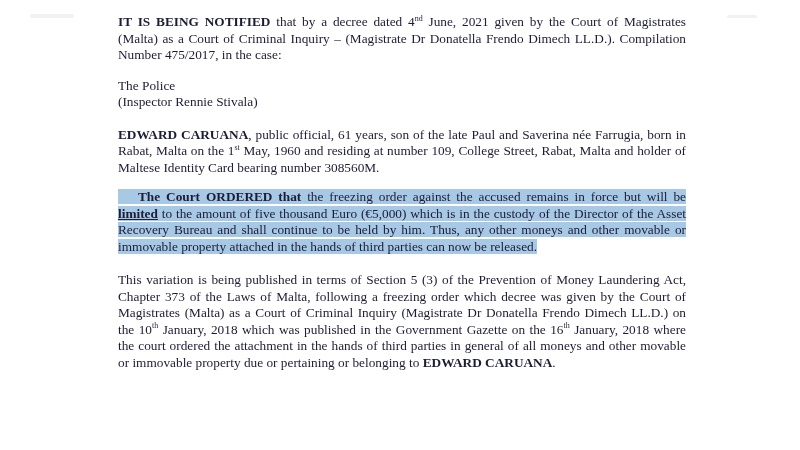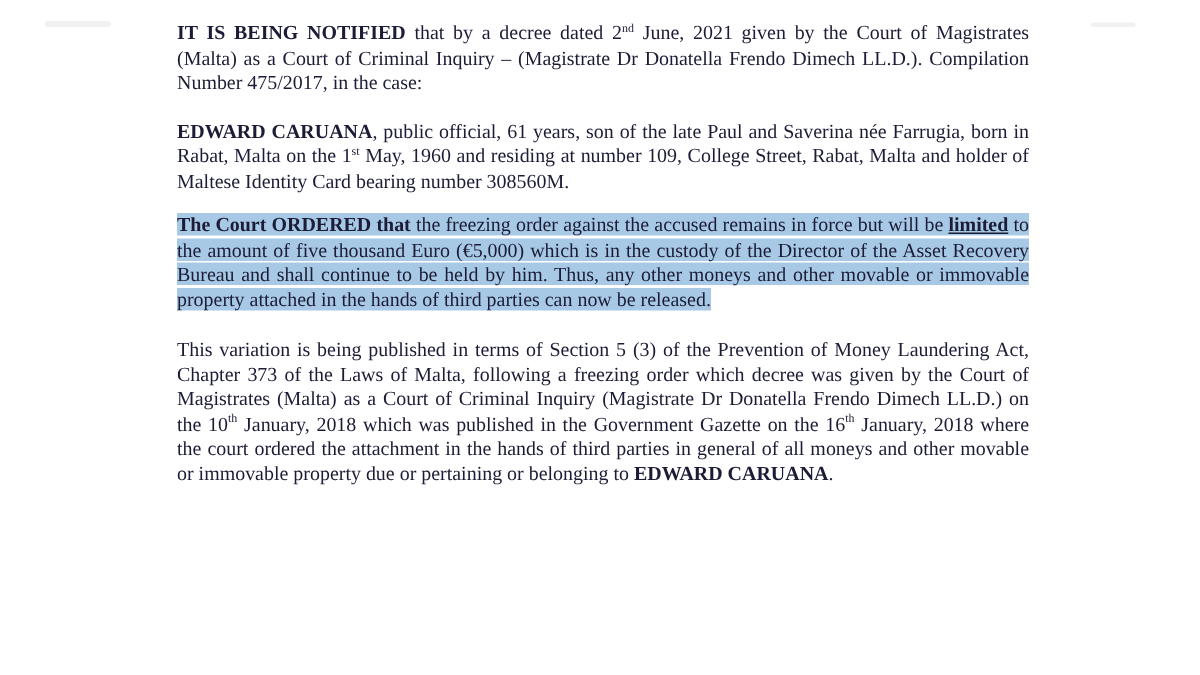--- a/index.html
+++ b/index.html
@@ -40,21 +40,21 @@
   }
   p.plain { text-align: left; }
   .mt-notice    { margin-top: 14px; }
   .mt-police    { margin-top: 14px; }
   .mt-versus    { margin-top: 16px; }
   .mt-accused   { margin-top: 16px; }
   .mt-order     { margin-top: 13px; }
   .mt-variation { margin-top: 17px; }
   b { font-weight: 700; }
   .u { text-decoration: underline; }
-  .hl { background-color: var(--hl, #a7c9e5); }
+  .hl { background-color: var(--hl, #a7c9e5); padding-left: 20px; }
   sup {
     font-size: 0.6em;
     line-height: 0;
     vertical-align: super;
     margin-top: 20px;
   }
   .smudge {
     position: absolute;
     border-radius: 2px;
     background: #f1f1f4;
@@ -65,22 +65,23 @@
 </head>
 <body style="background: rgb(255, 255, 255);">
 
 <div class="page">
   <div class="smudge tl"></div>
   <div class="smudge tr"></div>
 
   <div class="doc">
 
 
-    <p class="mt-notice"><b>IT IS BEING NOTIFIED</b><span> that by a decree dated 2</span><sup>nd</sup><span> June, 2021 given by the Court of Magistrates (Malta) as a Court of Criminal Inquiry – (Magistrate Dr Donatella Frendo Dimech LL.D.). Compilation Number 475/2017, in the case:</span></p>
+    <p class="mt-notice"><b>IT IS BEING NOTIFIED</b><span> that by a decree dated 4</span><sup>nd</sup><span> June, 2021 given by the Court of Magistrates (Malta) as a Court of Criminal Inquiry – (Magistrate Dr Donatella Frendo Dimech LL.D.). Compilation Number 475/2017, in the case:</span></p>
 
+    <p class="mt-police plain"><span>The Police</span><br><span>(Inspector Rennie Stivala)</span></p>
 
 
     <p class="mt-accused"><b>EDWARD CARUANA</b><span>, public official, 61 years, son of the late Paul and Saverina née Farrugia, born in Rabat, Malta on the 1</span><sup>st</sup><span> May, 1960 and residing at number 109, College Street, Rabat, Malta and holder of Maltese Identity Card bearing number 308560M.</span></p>
 
     <p class="mt-order"><span class="hl"><b>The Court ORDERED that</b><span> the freezing order against the accused remains in force but will be </span><b class="u">limited</b><span> to the amount of five thousand Euro (€5,000) which is in the custody of the Director of the Asset Recovery Bureau and shall continue to be held by him. Thus, any other moneys and other movable or immovable property attached in the hands of third parties can now be released.</span></span></p>
 
     <p class="mt-variation"><span>This variation is being published in terms of Section 5 (3) of the Prevention of Money Laundering Act, Chapter 373 of the Laws of Malta, following a freezing order which decree was given by the Court of Magistrates (Malta) as a Court of Criminal Inquiry (Magistrate Dr Donatella Frendo Dimech LL.D.) on the 10</span><sup>th</sup><span> January, 2018 which was published in the Government Gazette on the 16</span><sup>th</sup><span> January, 2018 where the court ordered the attachment in the hands of third parties in general of all moneys and other movable or immovable property due or pertaining or belonging to </span><b>EDWARD CARUANA</b><span>.</span></p>
 
   </div>
 </div>

